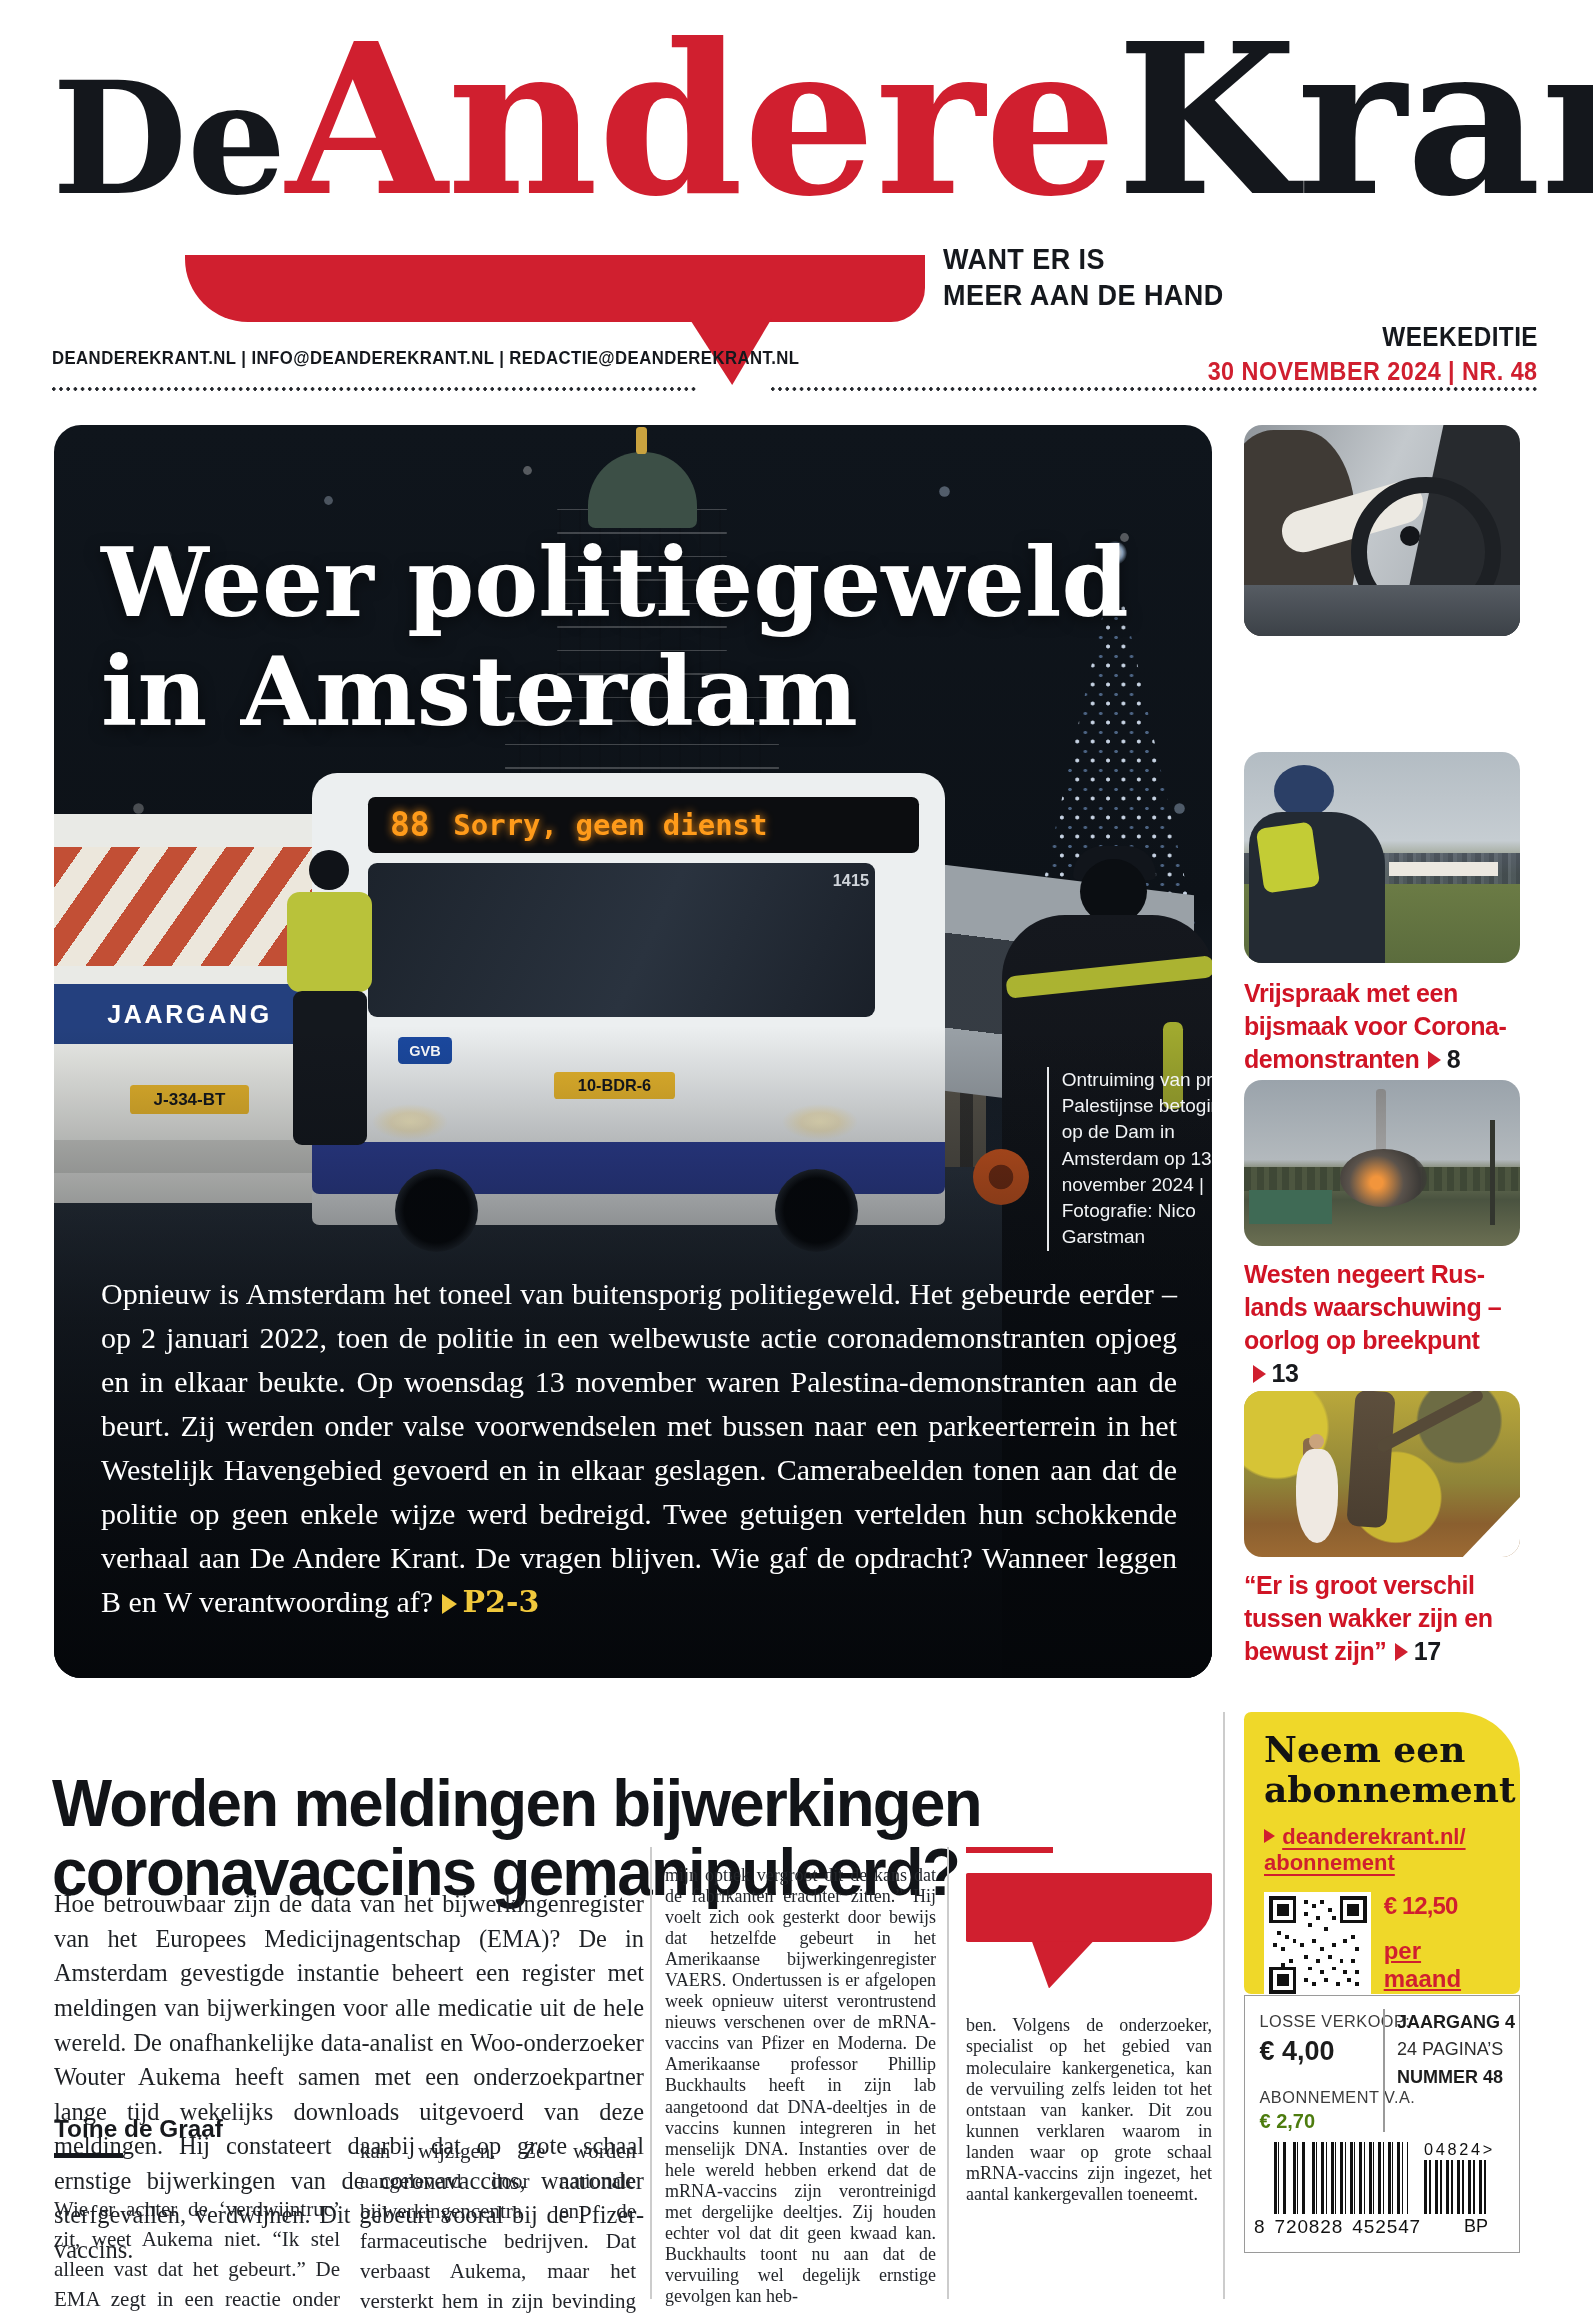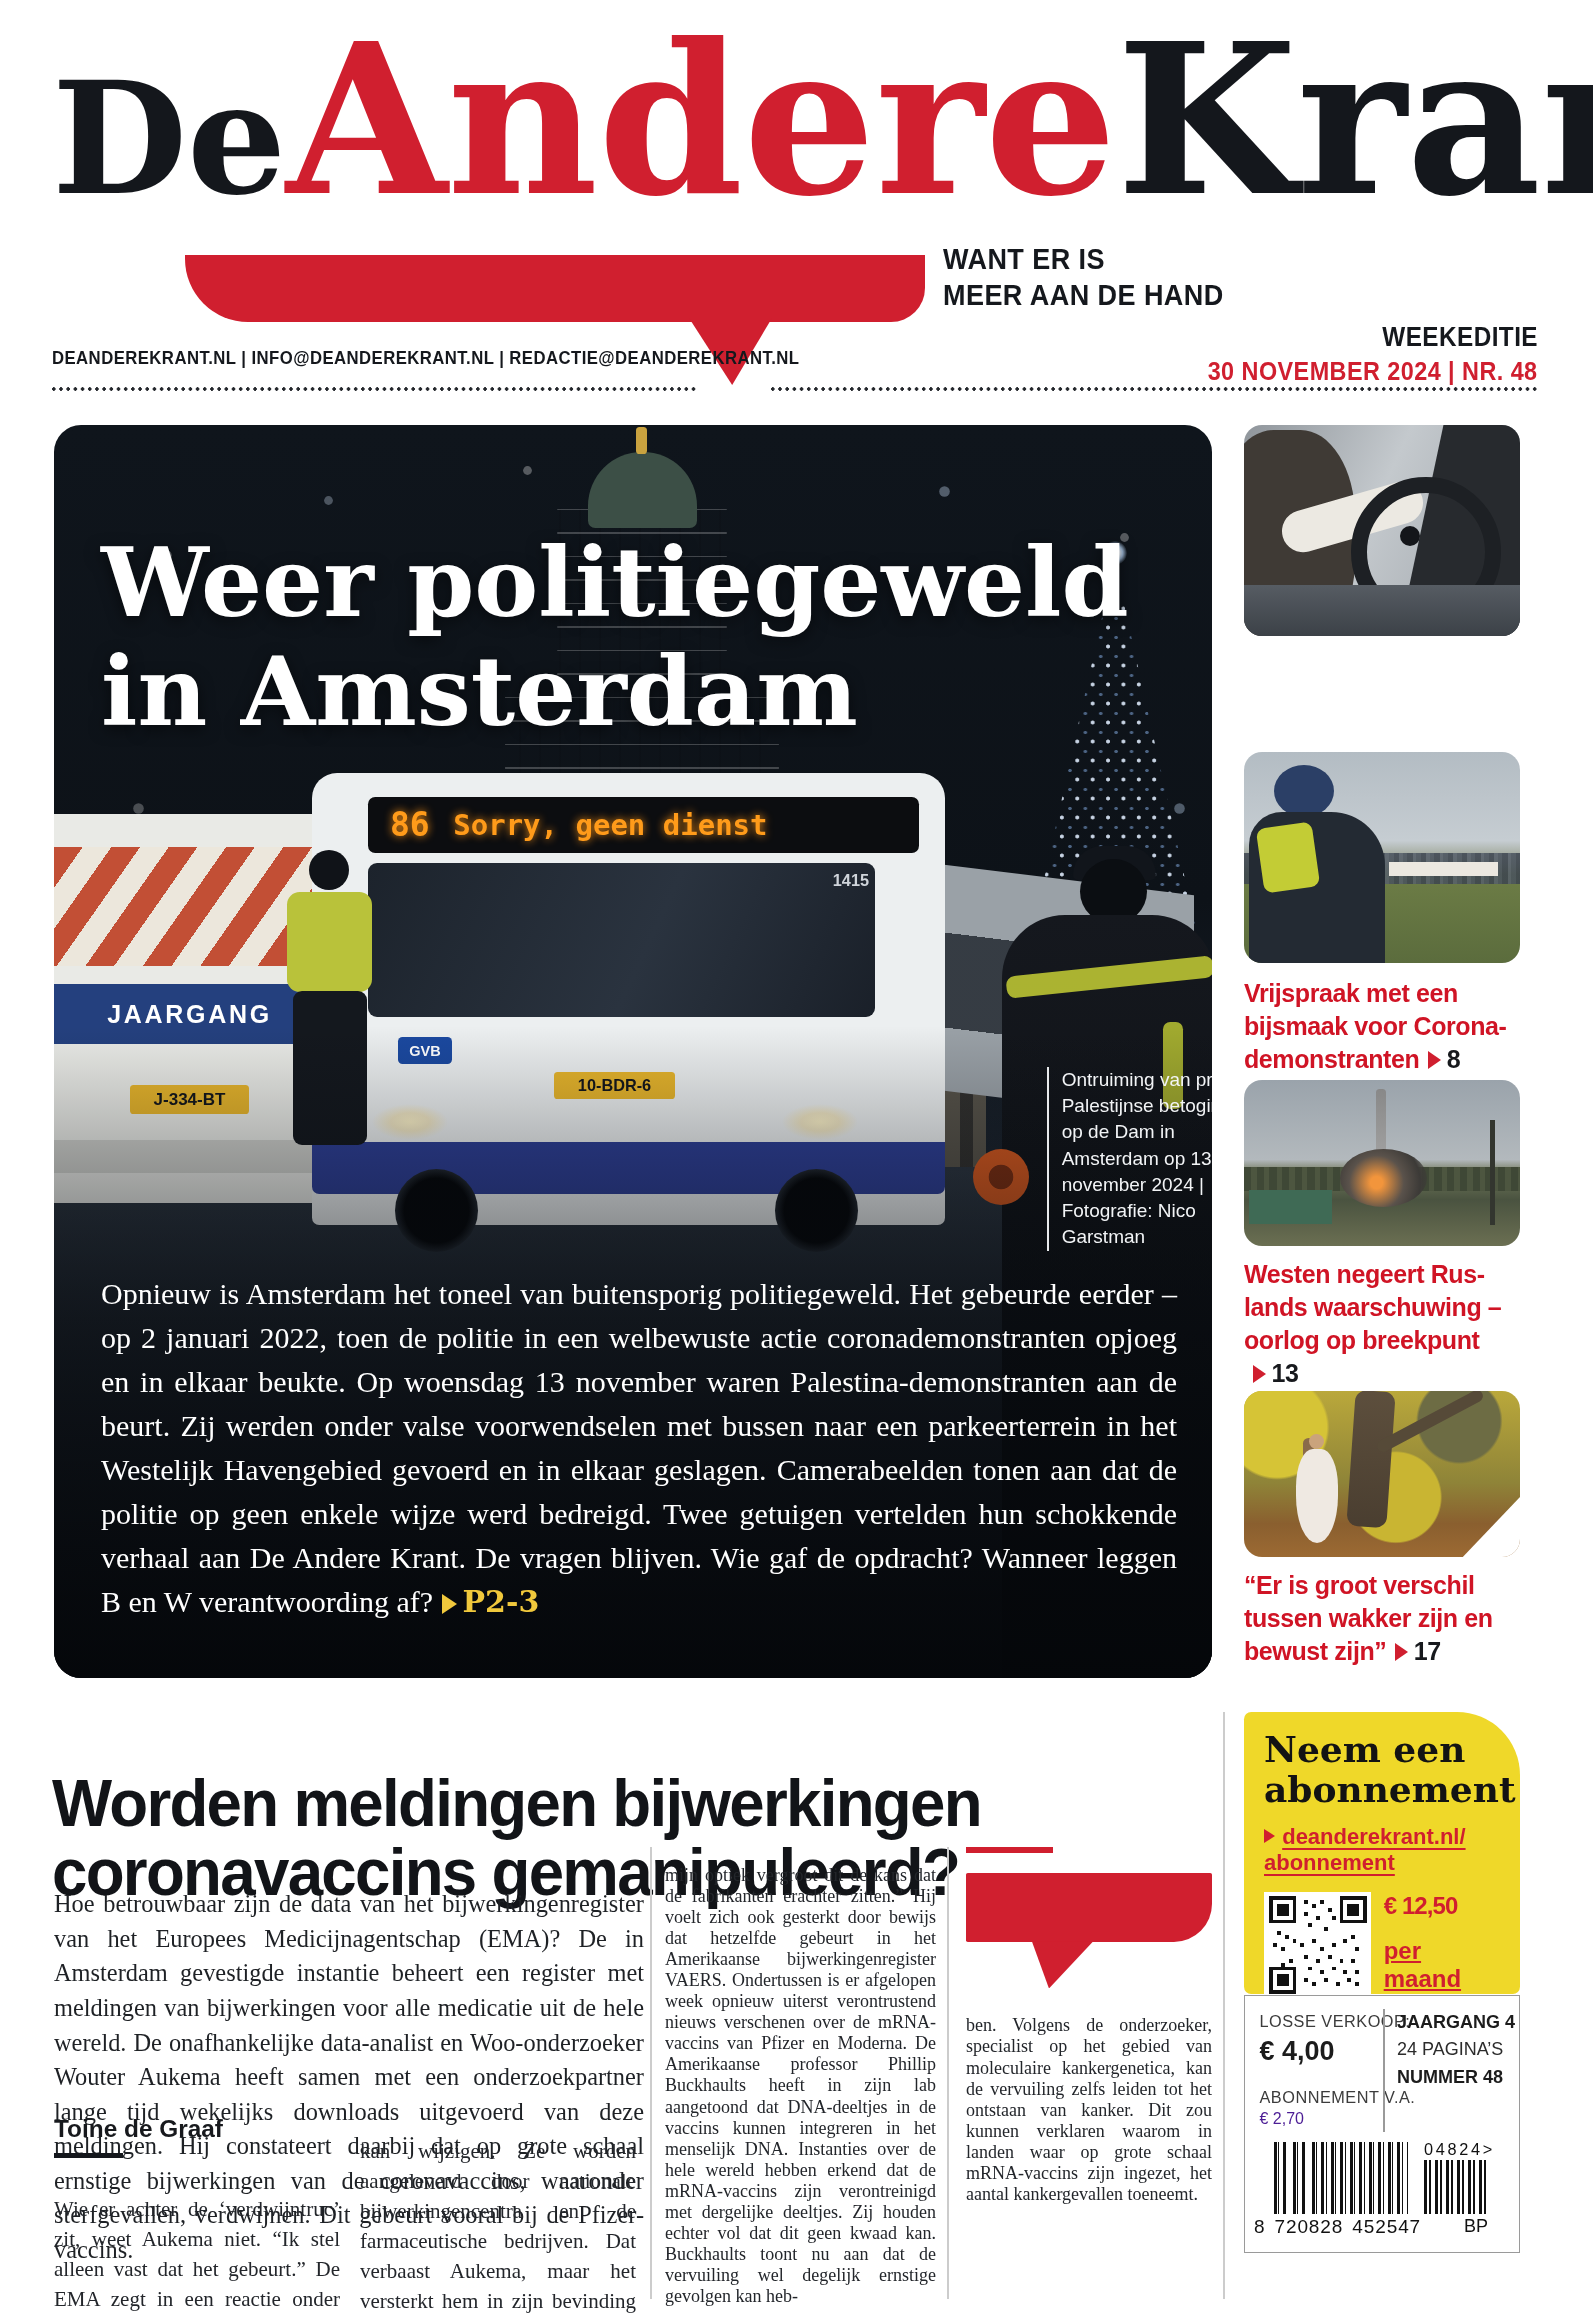--- a/index.html
+++ b/index.html
@@ -219,21 +219,21 @@
   .prices{margin-left:12.7px;color:#d01f2f;font-weight:bold;}
   .p-big{font-size:24px;letter-spacing:-0.9px;}
   .p-m{font-size:24px;margin-top:17px;text-decoration:underline;}
   .p-y{font-size:20px;margin-top:3.6px;}
   .p-note{font-size:16.3px;margin-top:3.6px;line-height:1.15;}
   .colo{position:absolute;left:1244px;top:1995px;width:276px;height:258px;background:#fff;
         border:1.8px solid #9a9a9a;box-sizing:border-box;}
   .colo .lv-label{position:absolute;left:14.5px;top:16.3px;font-size:16.3px;letter-spacing:0.5px;color:#3c3c3c;}
   .colo .lv-price{position:absolute;left:14.5px;top:40px;font-size:27px;font-weight:bold;color:#1c1c1c;}
   .colo .ab-label{position:absolute;left:14.5px;top:92px;font-size:16.3px;letter-spacing:0.5px;color:#3c3c3c;}
-  .colo .ab-price{position:absolute;left:14.5px;top:114px;font-size:16px;font-weight:normal;color:#4c1d95;}
+  .colo .ab-price{position:absolute;left:14.5px;top:114px;font-size:20px;font-weight:bold;color:#4d7c0f;}
   .colo .divider{position:absolute;left:138px;top:12.7px;width:1.8px;height:123px;background:#9a9a9a;}
   .colo .vol{position:absolute;left:152px;top:16.3px;font-size:18px;font-weight:bold;color:#1c1c1c;}
   .colo .pgs{position:absolute;left:152px;top:43px;font-size:18px;color:#2c2c2c;}
   .colo .num{position:absolute;left:152px;top:71px;font-size:18px;font-weight:bold;color:#1c1c1c;}
   .barcode{position:absolute;left:9px;bottom:9px;width:256px;height:101px;}
   .bc-main{position:absolute;left:20px;top:0;width:134px;height:72px;
     background:repeating-linear-gradient(90deg,#111 0 2.7px,#fff 2.7px 4.5px,#111 4.5px 5.4px,#fff 5.4px 9px,#111 9px 11.8px,#fff 11.8px 13.6px,#111 13.6px 14.5px,#fff 14.5px 19px);}
   .bc-digits{position:absolute;left:0;top:74px;font-size:19px;color:#111;letter-spacing:0.9px;}
   .bc-digits span{margin-right:9px;}
   .bc-addon-num{position:absolute;left:170px;top:-1.8px;font-size:16.3px;letter-spacing:2.7px;color:#111;}
@@ -274,21 +274,21 @@
       <div class="van-stripes"></div>
       <div class="van-blue">JAARGANG</div>
       <div class="van-plate">J-334-BT</div>
       <div class="van-bumper"></div>
     </div>
 
     <div class="bus-tail"></div>
     <div class="bus">
       <div class="bus-body"></div>
       <div class="bus-sign">
-        <span class="route">86</span>
+        <span class="route">88</span>
         <span class="dest">Sorry, geen dienst</span>
       </div>
       <div class="bus-windshield"></div>
       <div class="bus-fleet">1415</div>
       <div class="gvb-badge">GVB</div>
       <div class="bus-plate">10-BDR-6</div>
       <div class="hlight hl1"></div>
       <div class="hlight hl2"></div>
       <div class="bus-skirt"></div>
       <div class="wheel w1"></div>

